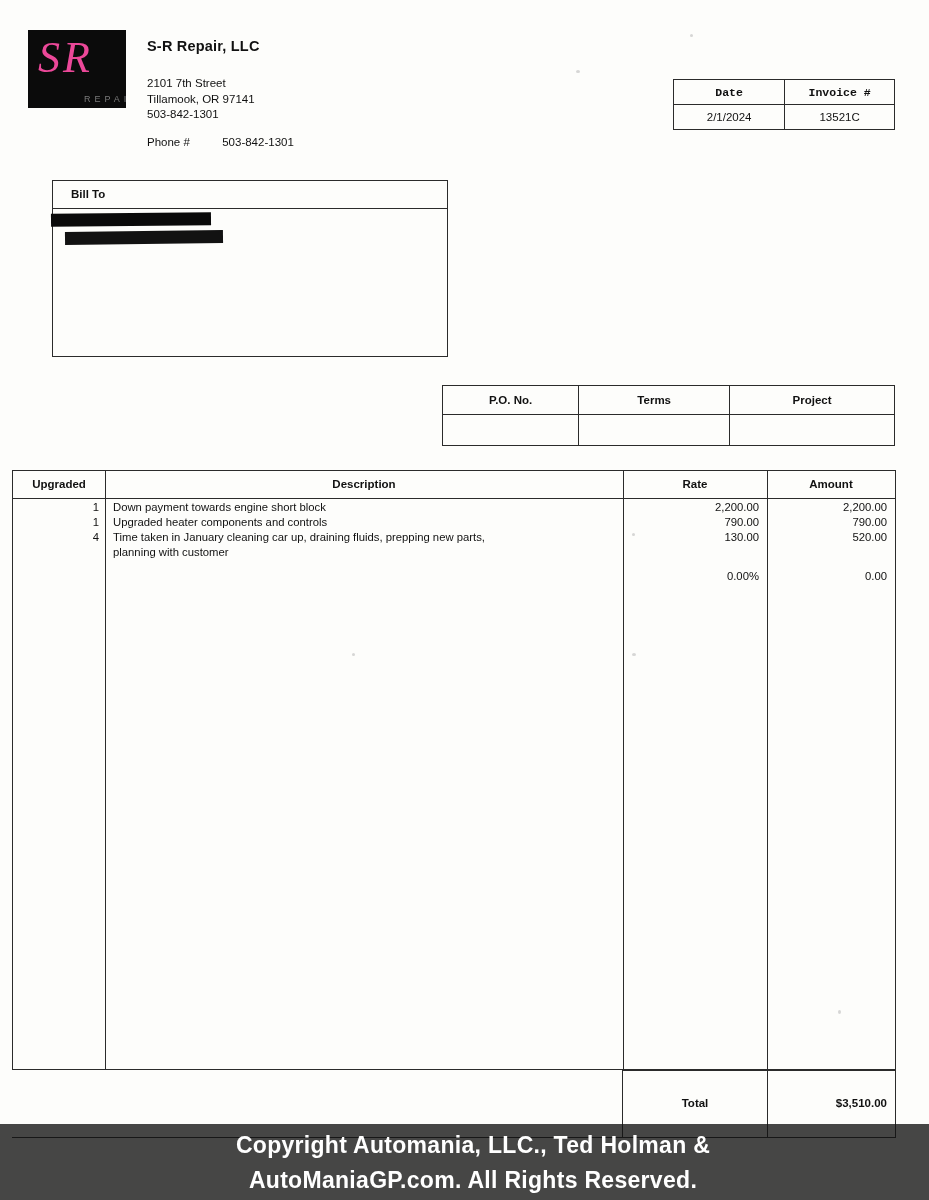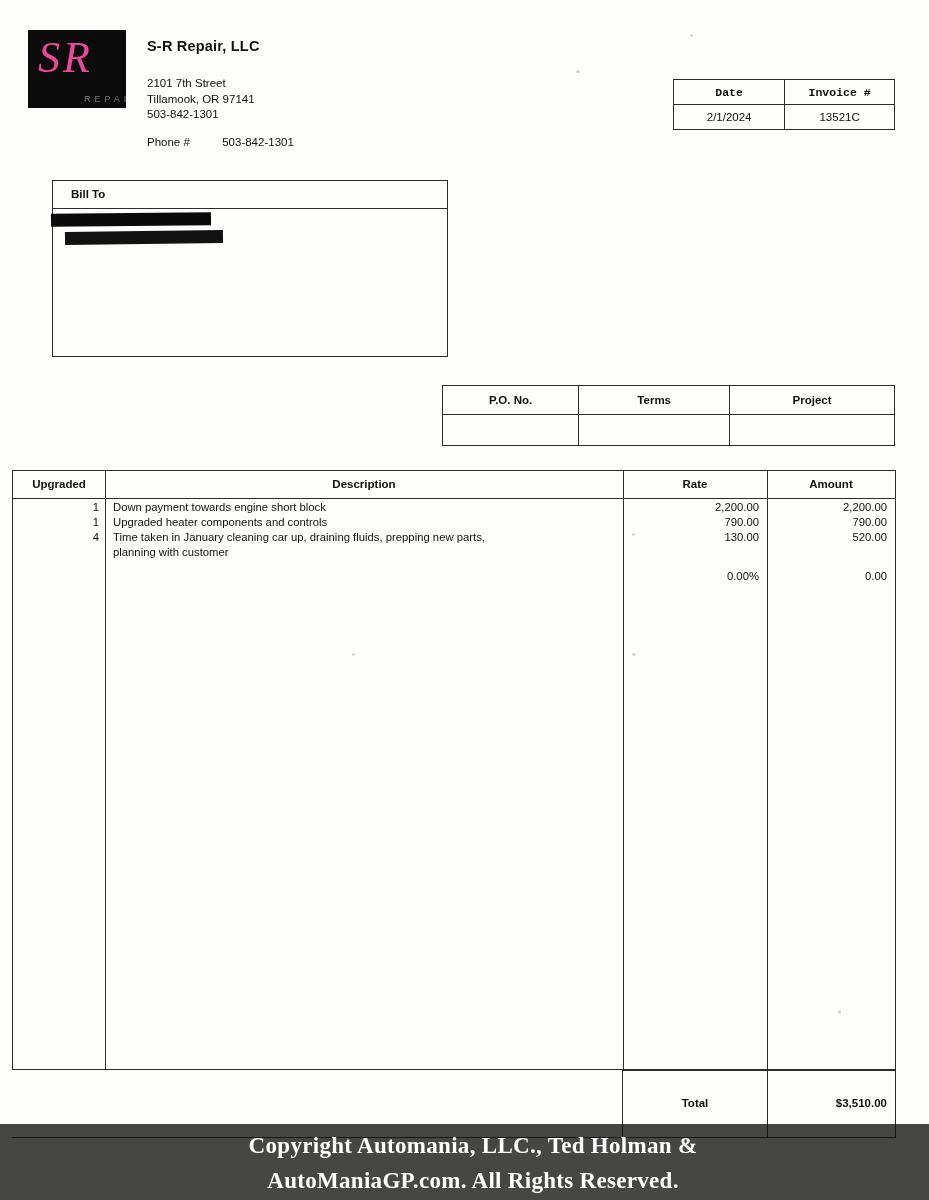--- a/index.html
+++ b/index.html
@@ -248,21 +248,21 @@
   
   .watermark {
     position: absolute;
     left: 0;
     top: 1124px;
     width: 929px;
     height: 76px;
     background: rgba(18,18,18,0.78);
     color: #ffffff;
     text-align: center;
-    font-family: Liberation Serif, serif;
+    font-family: Liberation Sans, sans-serif;
     font-weight: bold;
     font-size: 23px;
     line-height: 35px;
     padding-top: 4px;
     box-sizing: border-box;
     letter-spacing: .3px;
     padding-left: 17px;
   }
 
   

